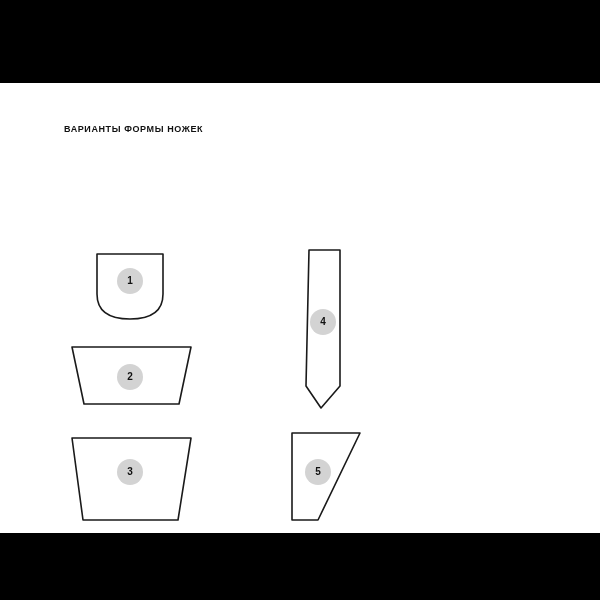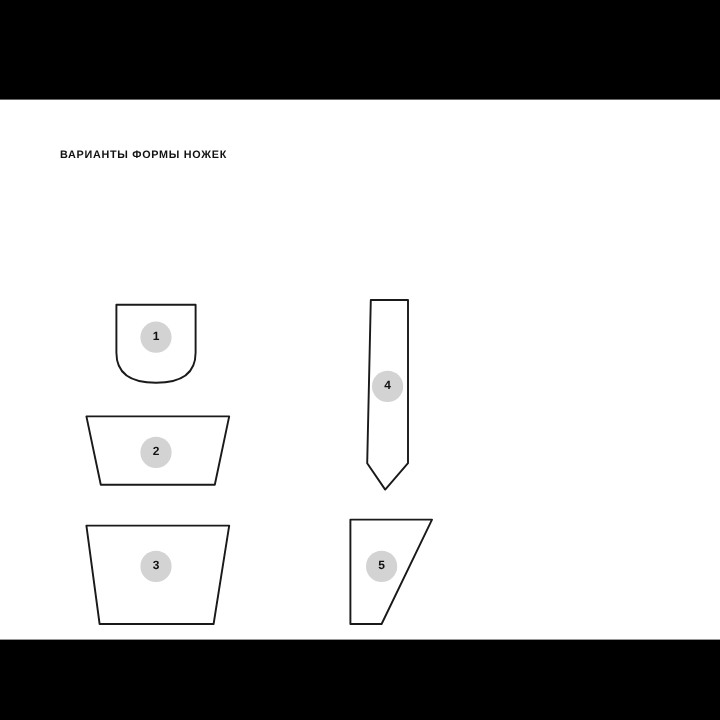--- a/index.html
+++ b/index.html
@@ -22,21 +22,21 @@
   .canvas {
     position: absolute;
     left: 0;
     top: 83px;
     width: 600px;
     height: 450px;
     background: #ffffff;
   }
   .title {
     position: absolute;
-    left: 50px;
+    left: 64px;
     top: 41px;
     font-size: 9px;
     font-weight: bold;
     letter-spacing: 0.6px;
     color: #111111;
     white-space: nowrap;
   }
   .shapes-layer {
     position: absolute;
     left: 0;

